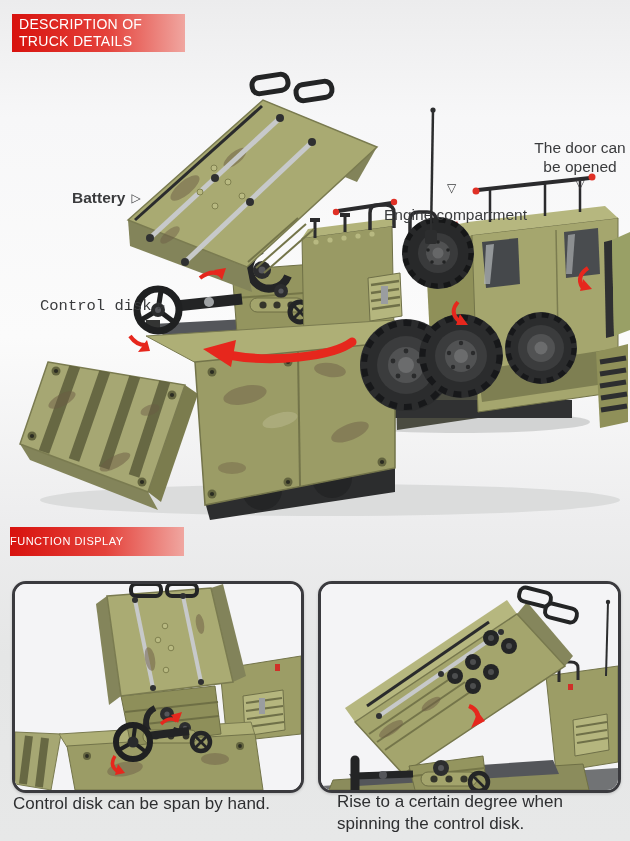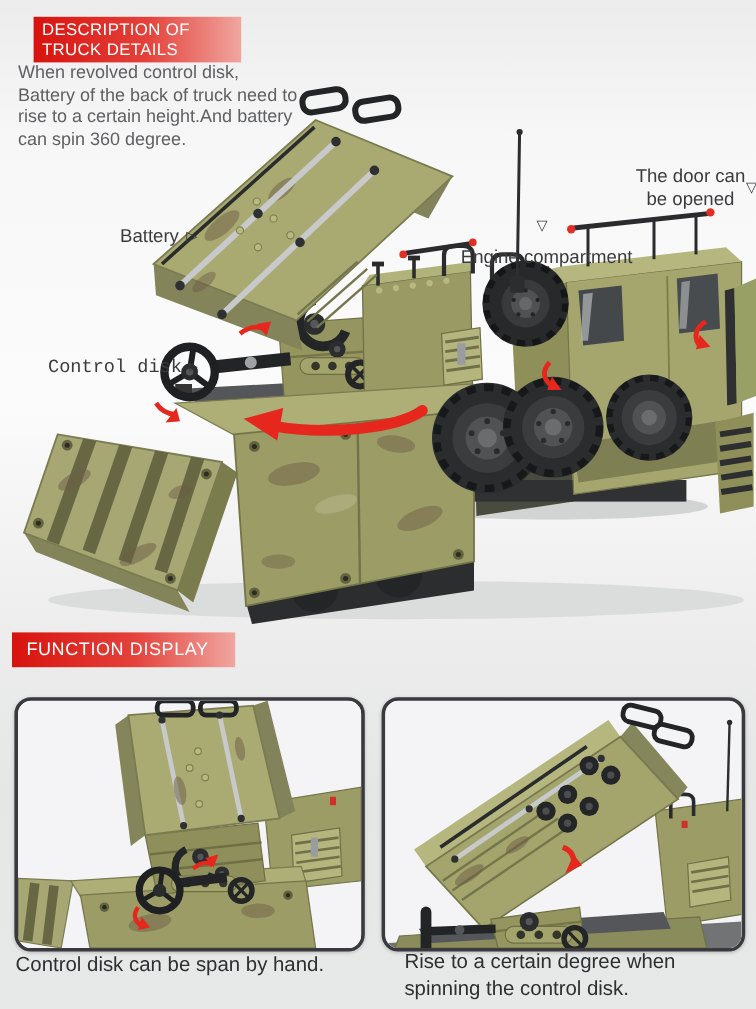--- a/index.html
+++ b/index.html
@@ -1,44 +1,43 @@
 <!DOCTYPE html>
 <html><head>
 <meta charset="utf-8">
 <style>
   html,body{margin:0;padding:0;background:#d9dadb;font-family:"Liberation Sans","DejaVu Sans",sans-serif;}
   .page{position:relative;width:630px;height:841px;margin:0 auto;overflow:hidden;
         background:linear-gradient(180deg,#ececed 0%,#f7f7f8 14%,#fbfbfb 40%,#ededee 62%,#e5e6e6 78%,#e7e8e8 100%);}
   .ribbon{position:absolute;color:#fff;letter-spacing:.3px;
         background:linear-gradient(90deg,#d8120e 0%,#e4423b 55%,#f0a6a0 100%);}
-  .ribbon.desc{left:12px;top:14px;width:166px;font-size:14px;line-height:16.5px;padding:2px 0 3px 7px;margin-left:16px;}
-  .ribbon.func{left:10px;top:527px;width:174px;height:29px;line-height:29px;font-size:15px;padding-left:12px;letter-spacing:.5px;}
+  .ribbon.desc{left:12px;top:14px;width:166px;font-size:14px;line-height:16.5px;padding:2px 0 3px 7px;}
+  .ribbon.func{left:10px;top:527px;width:174px;height:29px;line-height:29px;font-size:11px;letter-spacing:.5px;}
   .body-text{position:absolute;left:15px;top:52px;width:234px;font-size:15px;line-height:18.6px;color:#5f6062;}
   .hero-svg{position:absolute;left:0;top:70px;width:630px;height:450px;}
   .label{position:absolute;color:#3a3b3d;font-size:15.5px;white-space:nowrap;}
   .pointer{font-size:12px;color:#3a3b3d;margin-left:6px;position:relative;top:-1px;}
   .pointer.down{margin:0;}
-  .label.door{white-space:normal;width:102px;text-align:center;line-height:19px;display:flex;flex-direction:row;align-items:center;}
+  .label.door{white-space:normal;width:102px;text-align:center;line-height:19px;display:flex;flex-direction:column;align-items:center;}
   .card{position:absolute;top:581px;height:206px;border:3px solid #3a3a3e;border-radius:14px;
         background:#f4f4f6;overflow:hidden;box-shadow:0 1px 3px rgba(0,0,0,.18);}
   .card.c1{left:12px;width:286px;}
   .card.c2{left:318px;width:297px;}
   .card svg{display:block;width:100%;height:100%;}
   .caption{position:absolute;color:#2e2f31;font-size:17px;line-height:21.5px;}
   .caption.c1{left:13px;top:793px;width:300px;}
   .caption.c2{left:337px;top:791px;width:270px;}
 </style>
 </head>
 <body>
 
 <div class="page">
 
   <div class="ribbon desc">DESCRIPTION OF TRUCK DETAILS</div>
 
-  <div class="body-text">When revolved control disk, Battery of the back of truck need to rise to a certain height.And battery can spin 360 degree.</div>
 
   <svg class="hero-svg" viewBox="0 0 630 450">
     <defs>
       <g id="rv">
           <circle r="4.5" fill="#63643f"></circle>
           <circle r="2.1" fill="#2b2c22"></circle>
         </g>
       <clipPath id="rampClip">
           <polygon points="48,292 185,315 148,422 20,374"></polygon>
         </clipPath>
@@ -280,21 +279,21 @@
       <polygon points="150,281 138,282 147,270" fill="#e6271d"></polygon>
     </g>
     <g>
       <path d="M588,198 q-12,8 -6,19" fill="none" stroke="#e6271d" stroke-width="4"></path>
       <polygon points="580,221 592,219 583,209" fill="#e6271d"></polygon>
       <path d="M458,232 q-9,10 1,19" fill="none" stroke="#e6271d" stroke-width="4"></path>
       <polygon points="456,255 468,255 460,244" fill="#e6271d"></polygon>
     </g>
   </svg>
 
-  <div class="label" style="left:100px;top:189px;">
+  <div class="label" style="left:72px;top:189px;font-weight:bold;">
     <span>Battery</span><span class="pointer">▷</span>
   </div>
   <div class="label" style="left:384px;top:162px;margin-top:44px;">Engine compartment</div>
   <div class="pointer down" style="position:absolute;left:447px;top:181px;">▽</div>
   <div class="label door" style="left:529px;top:138px;">
     <span>The door can be opened</span>
     <span class="pointer down">▽</span>
   </div>
   <div class="label" style="left:40px;top:297px;font-family:Liberation Mono, monospace;">
     <span>Control disk</span><span class="pointer">▷</span>

